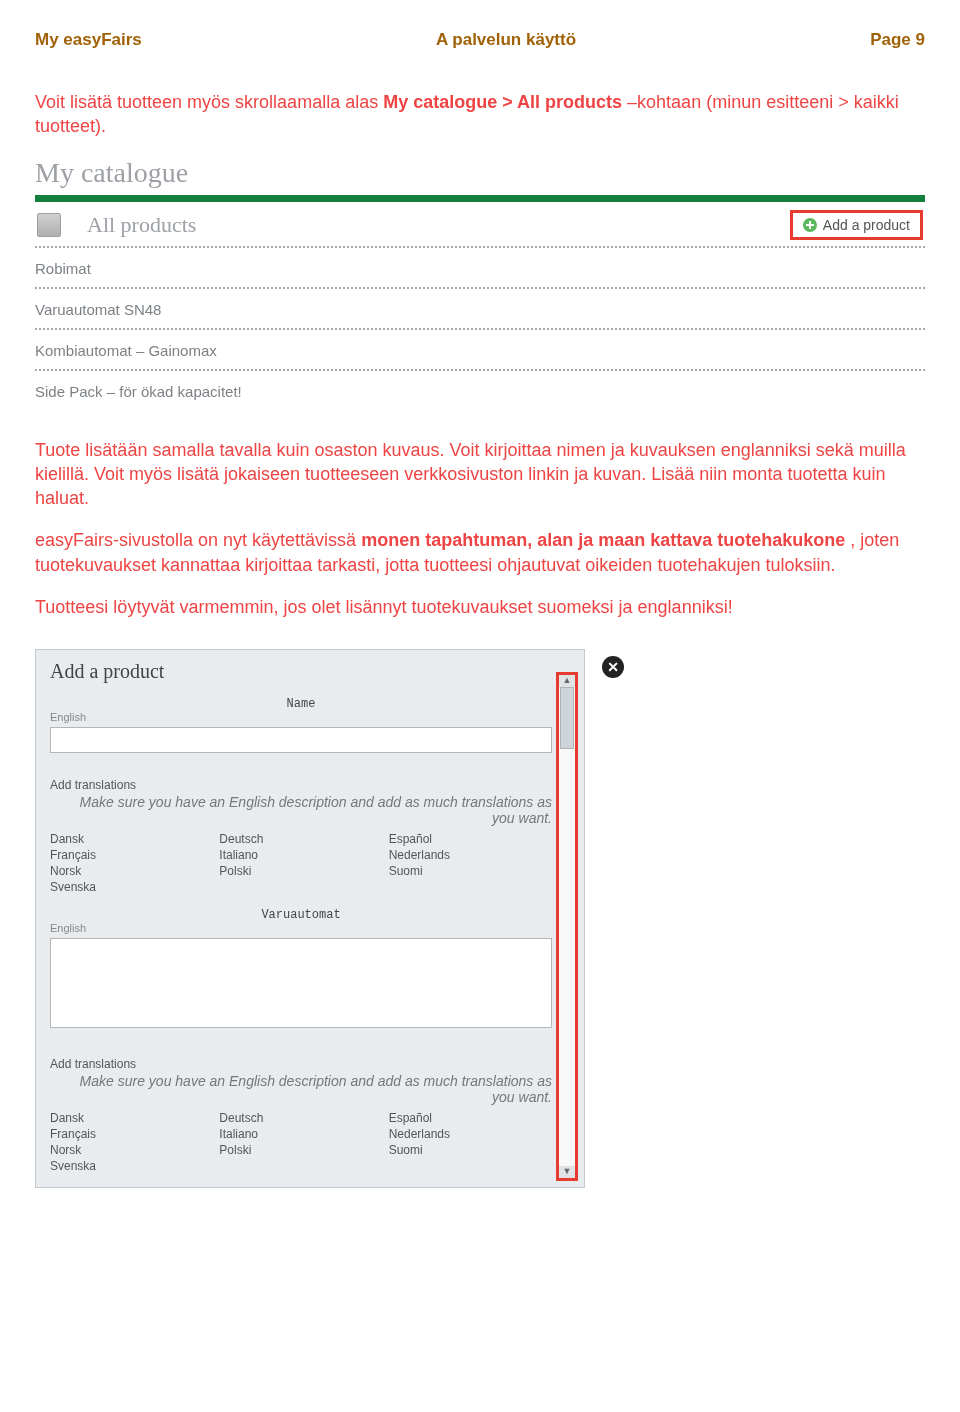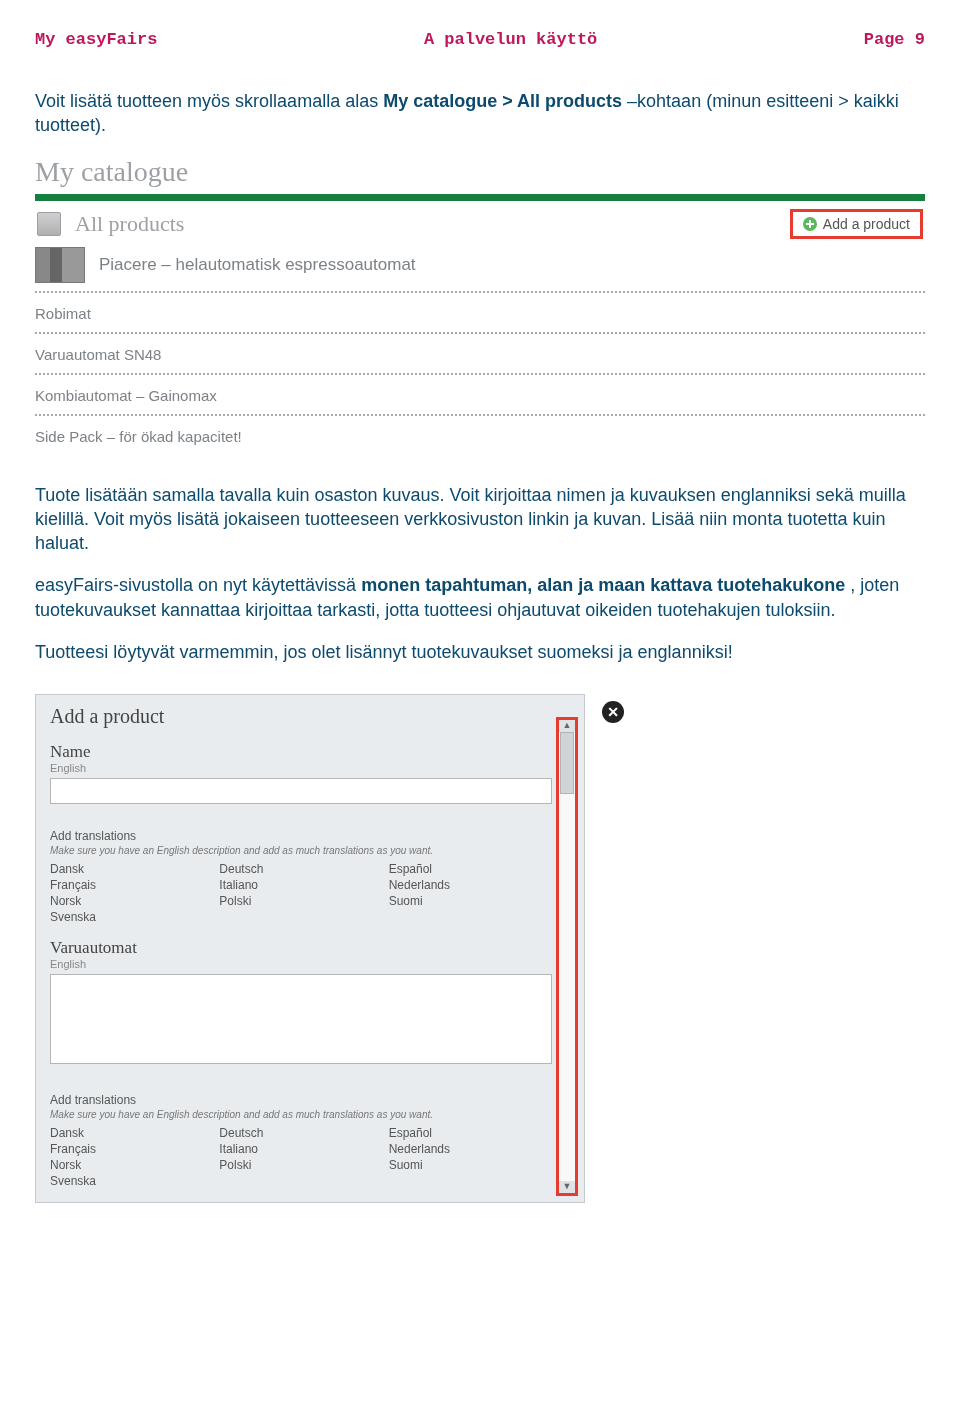--- a/index.html
+++ b/index.html
@@ -9,28 +9,27 @@
     background: #fff;
     color: #1a3e80;
     width: 960px;
     box-sizing: border-box;
   }
   .header-row {
     display: flex;
     justify-content: space-between;
     font-weight: bold;
     font-size: 17px;
-    color: #be185d;
+    color: #a16207;
     margin-bottom: 40px;
-    font-family: Liberation Mono, monospace;
   }
   .para {
     font-size: 18px;
     line-height: 1.35;
-    color: #0c4a6e;
+    color: #ef4444;
     margin: 0 0 18px 0;
   }
   .para b, .bold { font-weight: bold; }
 
   
   .catalogue-panel {
     margin: 10px 0 30px 0;
   }
   .catalogue-title {
     font-family: Georgia, "Times New Roman", serif;
@@ -42,21 +41,21 @@
   }
   .all-products-row {
     display: flex;
     align-items: center;
     justify-content: space-between;
     padding: 2px 2px 4px 2px;
   }
   .all-products-left {
     display: flex;
     align-items: center;
-    gap: 14px;
+    gap: 26px;
     font-family: Georgia, "Times New Roman", serif;
     font-size: 22px;
     color: #9da1a6;
   }
   .panel-icon {
     width: 22px; height: 22px;
     background: linear-gradient(#d0d0d0,#b0b0b0);
     border: 1px solid #9aa0a6;
     border-radius: 2px;
   }
@@ -117,34 +116,34 @@
   .close-icon {
     position: absolute; top: 6px; right: -40px;
     width: 22px; height: 22px; border-radius: 50%;
     background: #222; color: #fff;
     text-align: center; line-height: 22px; font-weight: bold;
     font-size: 14px;
   }
   .modal-title {
     font-family: Georgia, serif; font-size: 20px; color: #444;
   }
-  .section-label { font-family: Liberation Serif, serif; color: #444; font-size: 17px; margin-top: 14px; }
+  .section-label { font-family: Liberation Mono, monospace; color: #444; font-size: 12px; margin-top: 14px; text-align: center; }
   .sub-label { font-size: 11px; color: #888; }
   .field-input {
     width: 100%; height: 26px; box-sizing: border-box;
     border: 1px solid #b5b5b5; background: #fff; margin: 4px 0 10px 0;
     padding: 2px 6px; font-size: 13px;
   }
   .field-textarea {
     width: 100%; height: 90px; box-sizing: border-box;
     border: 1px solid #b5b5b5; background: #fff; margin: 4px 0 10px 0;
     padding: 4px 6px; font-size: 13px; resize: none;
   }
   .add-trans-title { font-size: 12px; font-weight: normal; color: #555; margin-top: 15px; }
-  .hint-italic { font-size: 10px; font-style: italic; color: #777; margin: 2px 0 6px 0; }
+  .hint-italic { font-size: 14px; font-style: italic; color: #777; margin: 2px 0 6px 8px; text-align: right; }
   .lang-grid {
     display: grid; grid-template-columns: repeat(3, 1fr);
     font-size: 12px; color: #555; row-gap: 2px; column-gap: 6px;
   }
   .lang-grid span { cursor: pointer; }
   .red-scrollbar-track {
     position: absolute; top: 22px; right: 6px; bottom: 6px;
     width: 16px; border: 3px solid #e63b2e; background: #f8f8f8;
   }
   .scroll-thumb {
@@ -180,24 +179,20 @@
     <div class="all-products-left">
       <span class="panel-icon"></span>
       <span>All products</span>
     </div>
     <div class="add-product-btn">
       <span class="plus-icon"></span>
       <span>Add a product</span>
     </div>
   </div>
 
-  <div class="product-row">
-    <div class="espresso-thumb"></div>
-    <span>Piacere – helautomatisk espressoautomat</span>
-  </div>
   <hr class="dotted-sep">
 
   <div class="grey-list-item">Robimat</div>
   <hr class="dotted-sep">
   <div class="grey-list-item">Varuautomat SN48</div>
   <hr class="dotted-sep">
   <div class="grey-list-item">Kombiautomat – Gainomax</div>
   <hr class="dotted-sep">
   <div class="grey-list-item">Side Pack – för ökad kapacitet!</div>
 </div>

